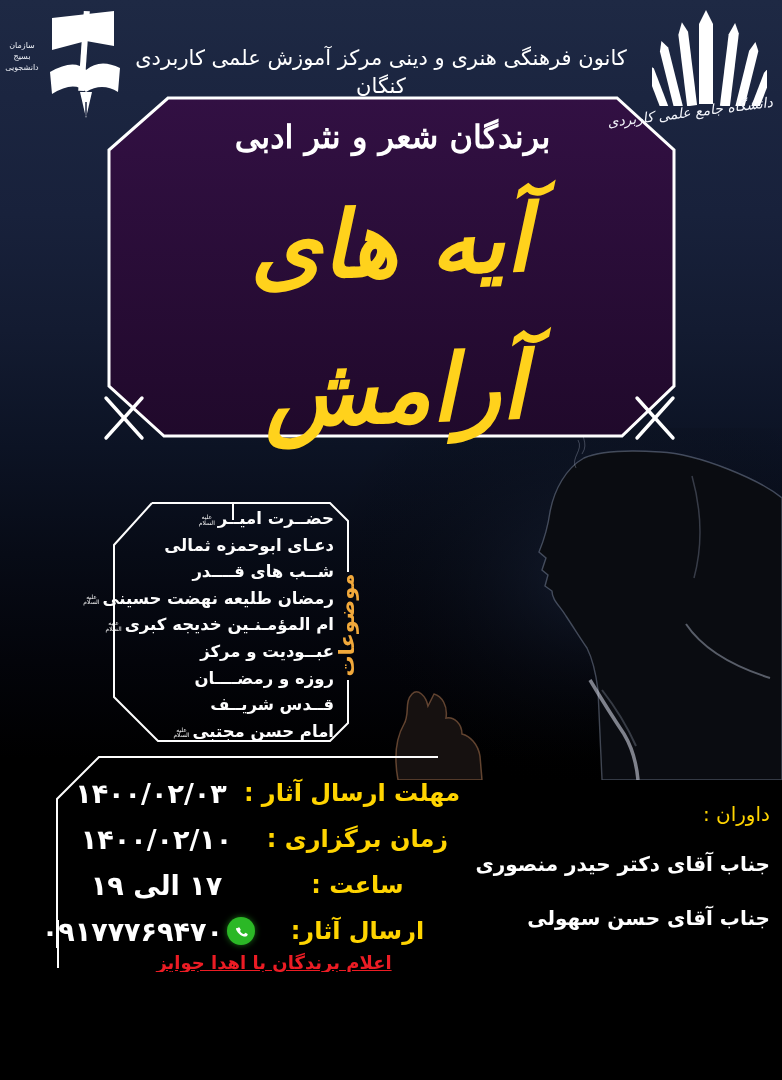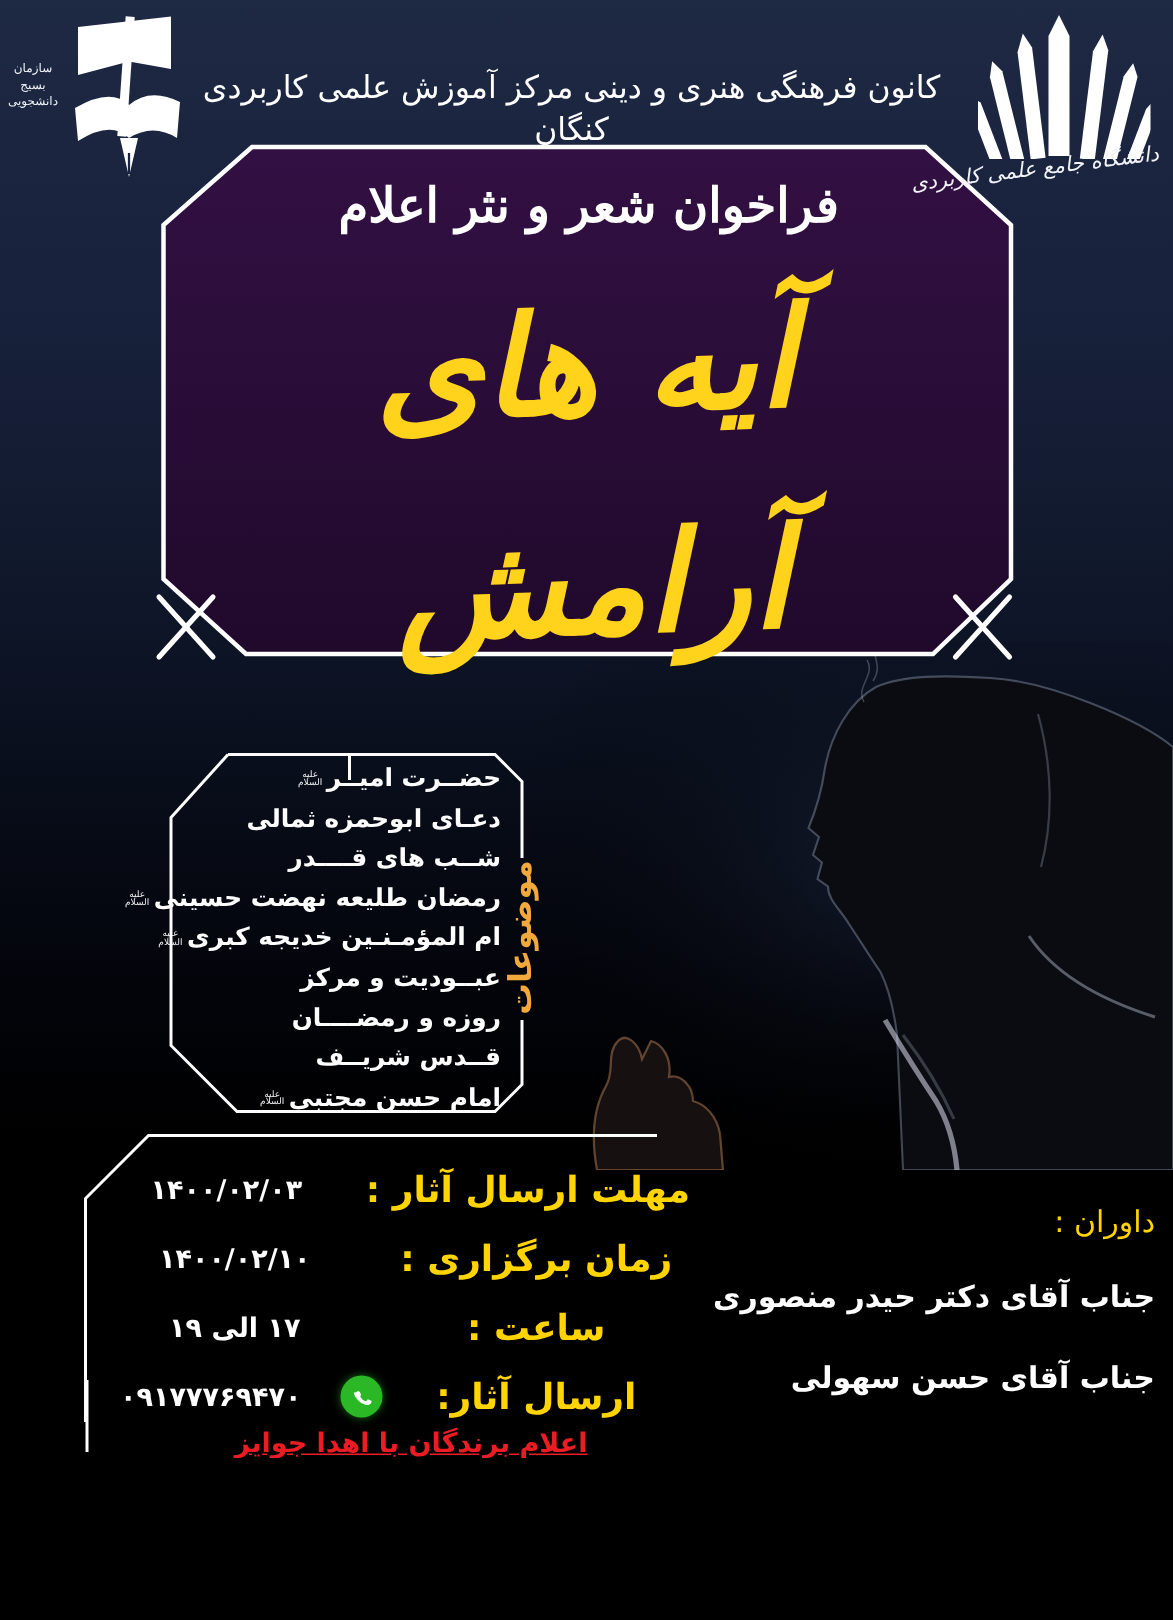--- a/index.html
+++ b/index.html
@@ -37,21 +37,21 @@
     vertical-align:middle;font-weight:400;opacity:.95;}
   .hon i{font-style:normal;font-size:6px;line-height:5.5px;color:#fff;}
   .topics-label{left:292px;top:613px;width:110px;height:24px;z-index:4;
     transform:rotate(-90deg);color:#f2a93b;font-size:21px;font-weight:bold;
     text-align:center;direction:rtl;letter-spacing:1px;}
 
   
   .details{left:58px;top:770px;width:402px;z-index:4;direction:rtl;}
   .detail-row{display:flex;align-items:center;height:46px;}
   .detail-label{flex:0 0 205px;text-align:center;color:#ffd400;font-size:24px;font-weight:bold;white-space:nowrap;}
-  .detail-value{flex:1;text-align:center;color:#fff;font-size:18px;font-weight:bold;white-space:nowrap;}
+  .detail-value{flex:1;text-align:center;color:#fff;font-size:27px;font-weight:bold;white-space:nowrap;}
   .wa{flex:0 0 28px;width:28px;height:28px;border-radius:50%;background:#2bb826;
     display:flex;align-items:center;justify-content:center;margin-left:4px;
     box-shadow:0 0 6px rgba(43,184,38,.6);cursor:pointer;}
 
   
   .judges{right:12px;top:802px;width:330px;z-index:4;direction:rtl;text-align:right;}
   .judges-label{color:#ffd400;font-size:20px;font-weight:normal;margin-bottom:26px;}
   .judge-name{color:#fff;font-size:20px;font-weight:bold;margin-bottom:30px;white-space:nowrap;}
 
   .winners-note{left:68px;top:952px;width:412px;z-index:5;text-align:center;direction:rtl;
@@ -125,21 +125,21 @@
   <svg class="abs panel-wrap" width="575" height="350" viewBox="0 0 575 350">
     <defs>
       <linearGradient id="purp" x1="0" y1="0" x2="0" y2="1">
         <stop offset="0%" stop-color="#321043"></stop>
         <stop offset="100%" stop-color="#20092b"></stop>
       </linearGradient>
     </defs>
     <polygon points="63,6 512,6 569,58 569,294 517,344 59,344 4,294 4,58" fill="url(#purp)" stroke="#fff" stroke-width="3"></polygon>
   </svg>
   <div class="abs panel-text">
-    <div class="subtitle">فراخوان شعر و نثر اعلام</div>
+    <div class="subtitle">برندگان شعر و نثر ادبی</div>
     <div class="main-title">آیه های آرامش</div>
   </div>
 
   <svg class="abs z3" style="left:0;top:0;" width="782" height="1080" viewBox="0 0 782 1080">
     <g stroke="#fff" stroke-width="3.4" stroke-linecap="round">
       <line x1="106" y1="398" x2="142" y2="438"></line>
         <line x1="142" y1="398" x2="106" y2="438"></line>
     </g>
     <g stroke="#fff" stroke-width="3.4" stroke-linecap="round">
       <line x1="637" y1="398" x2="673" y2="438"></line>

